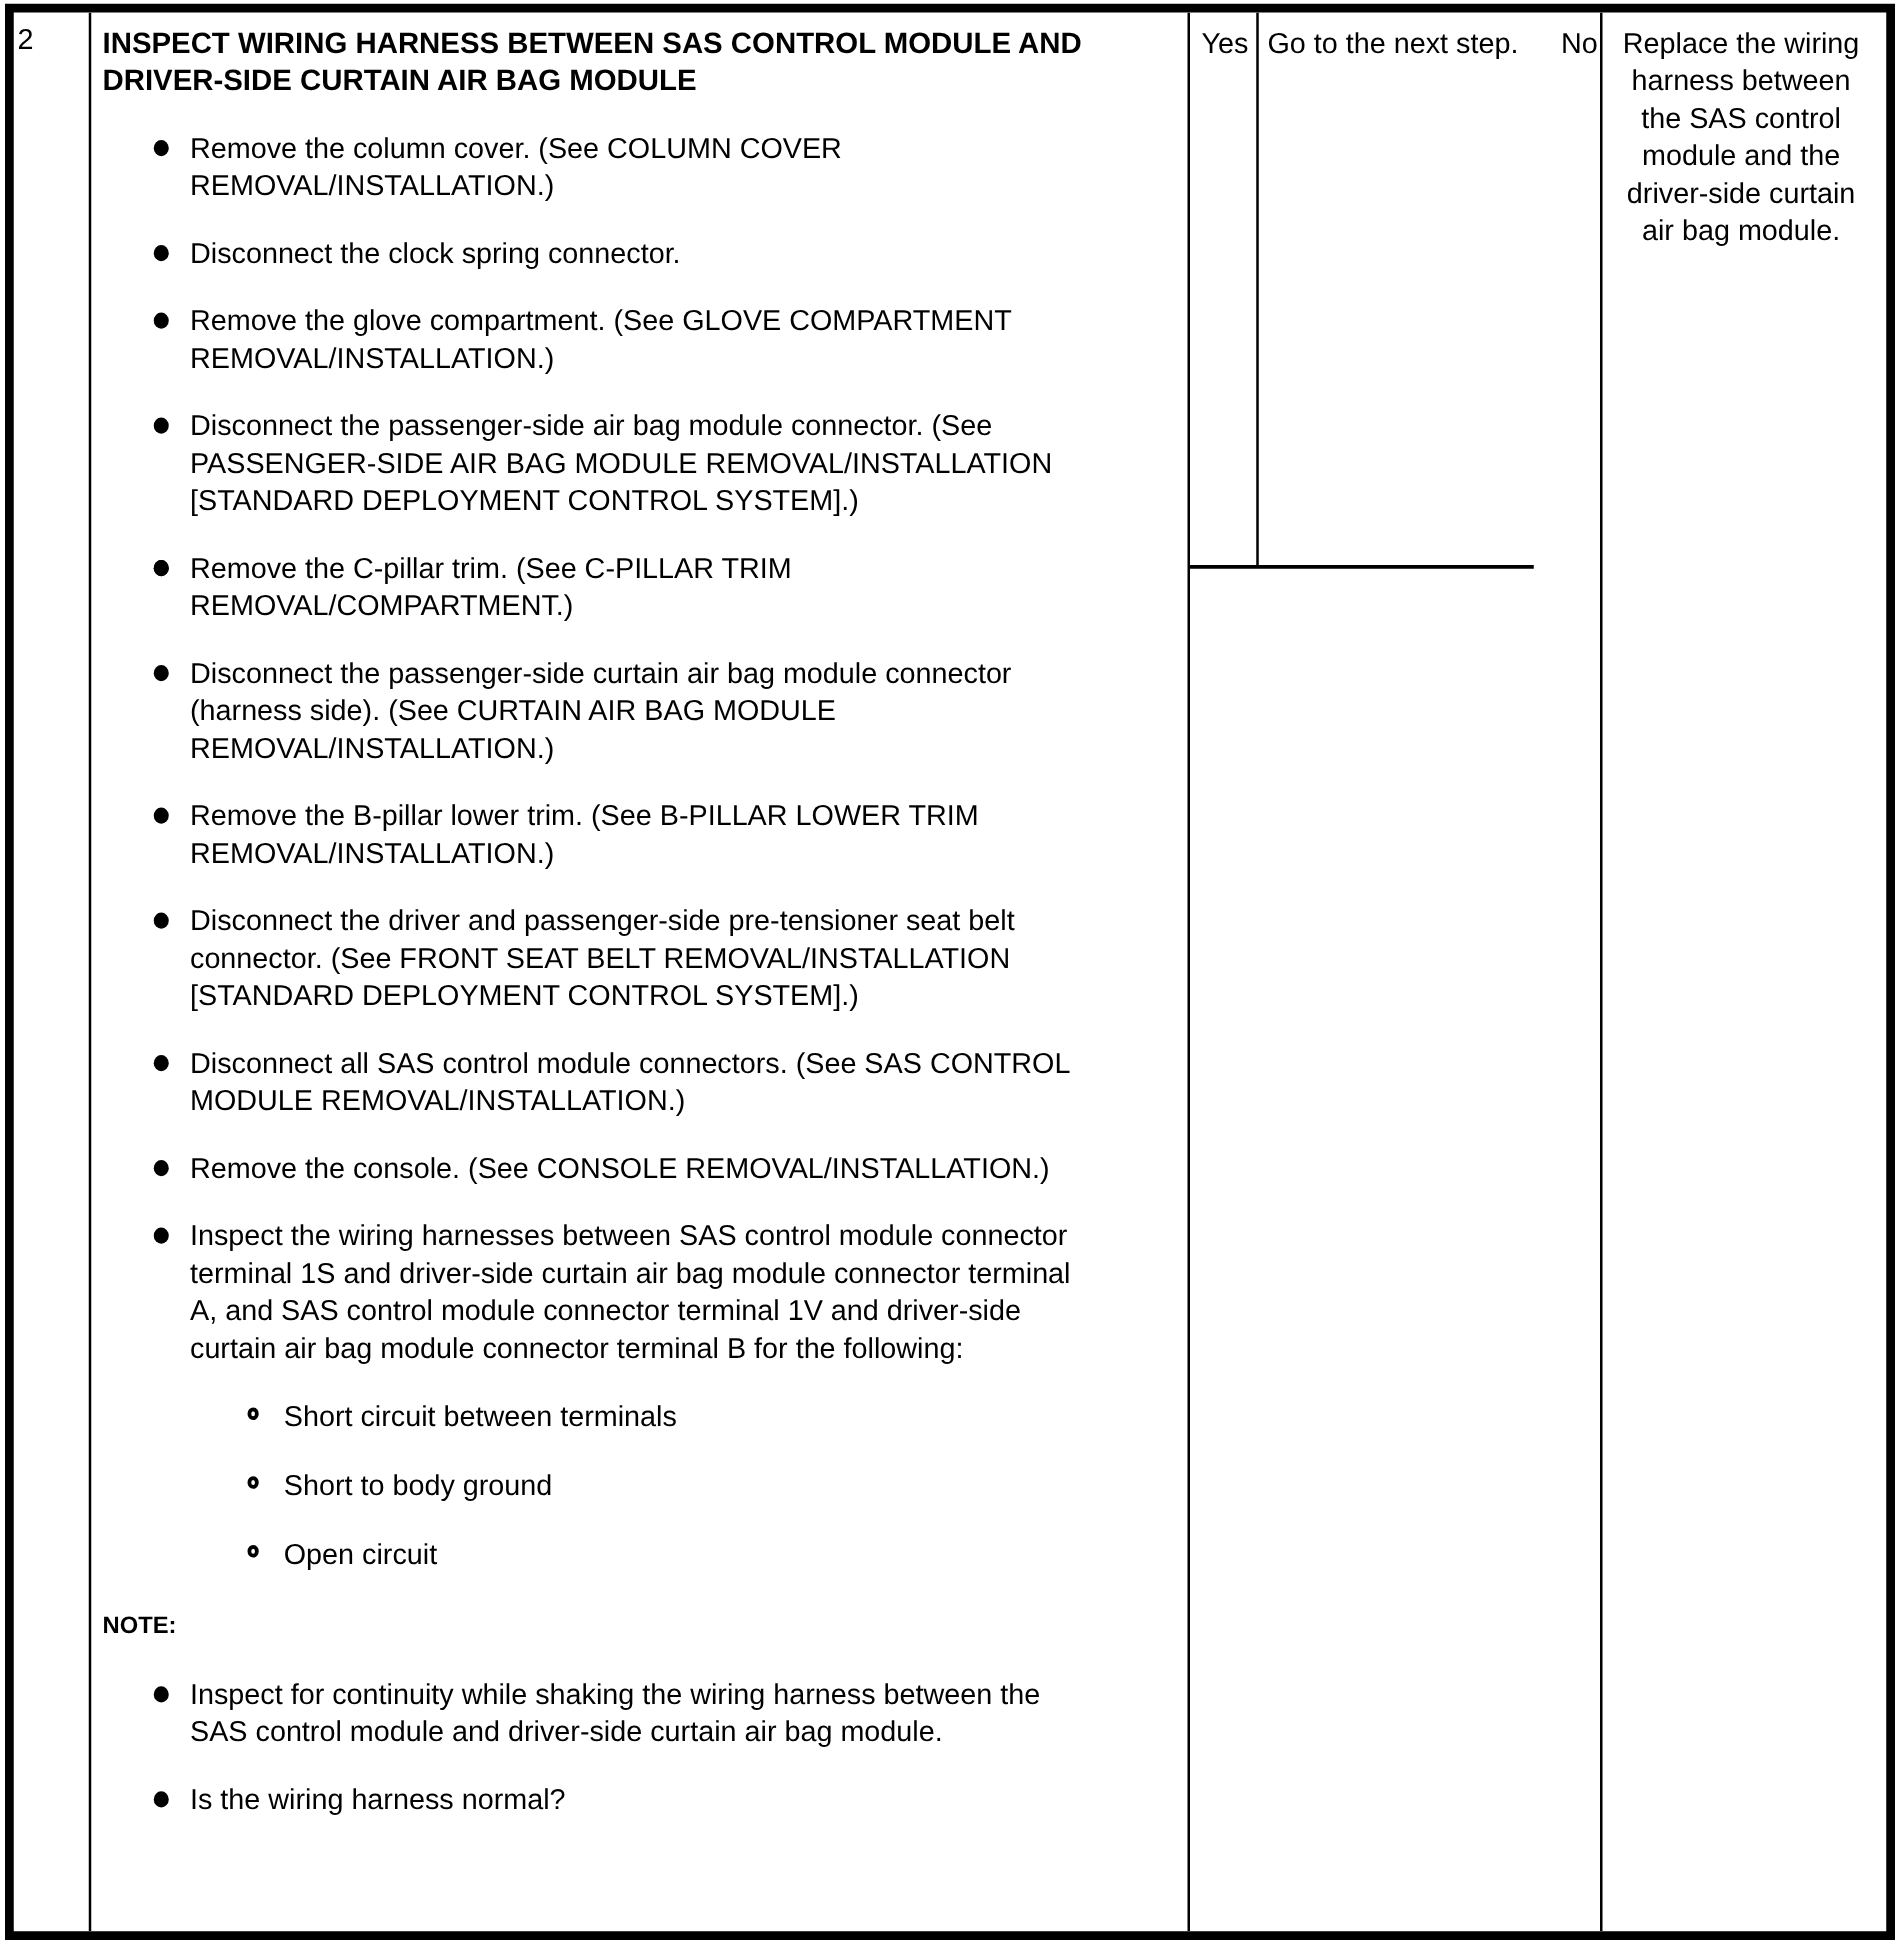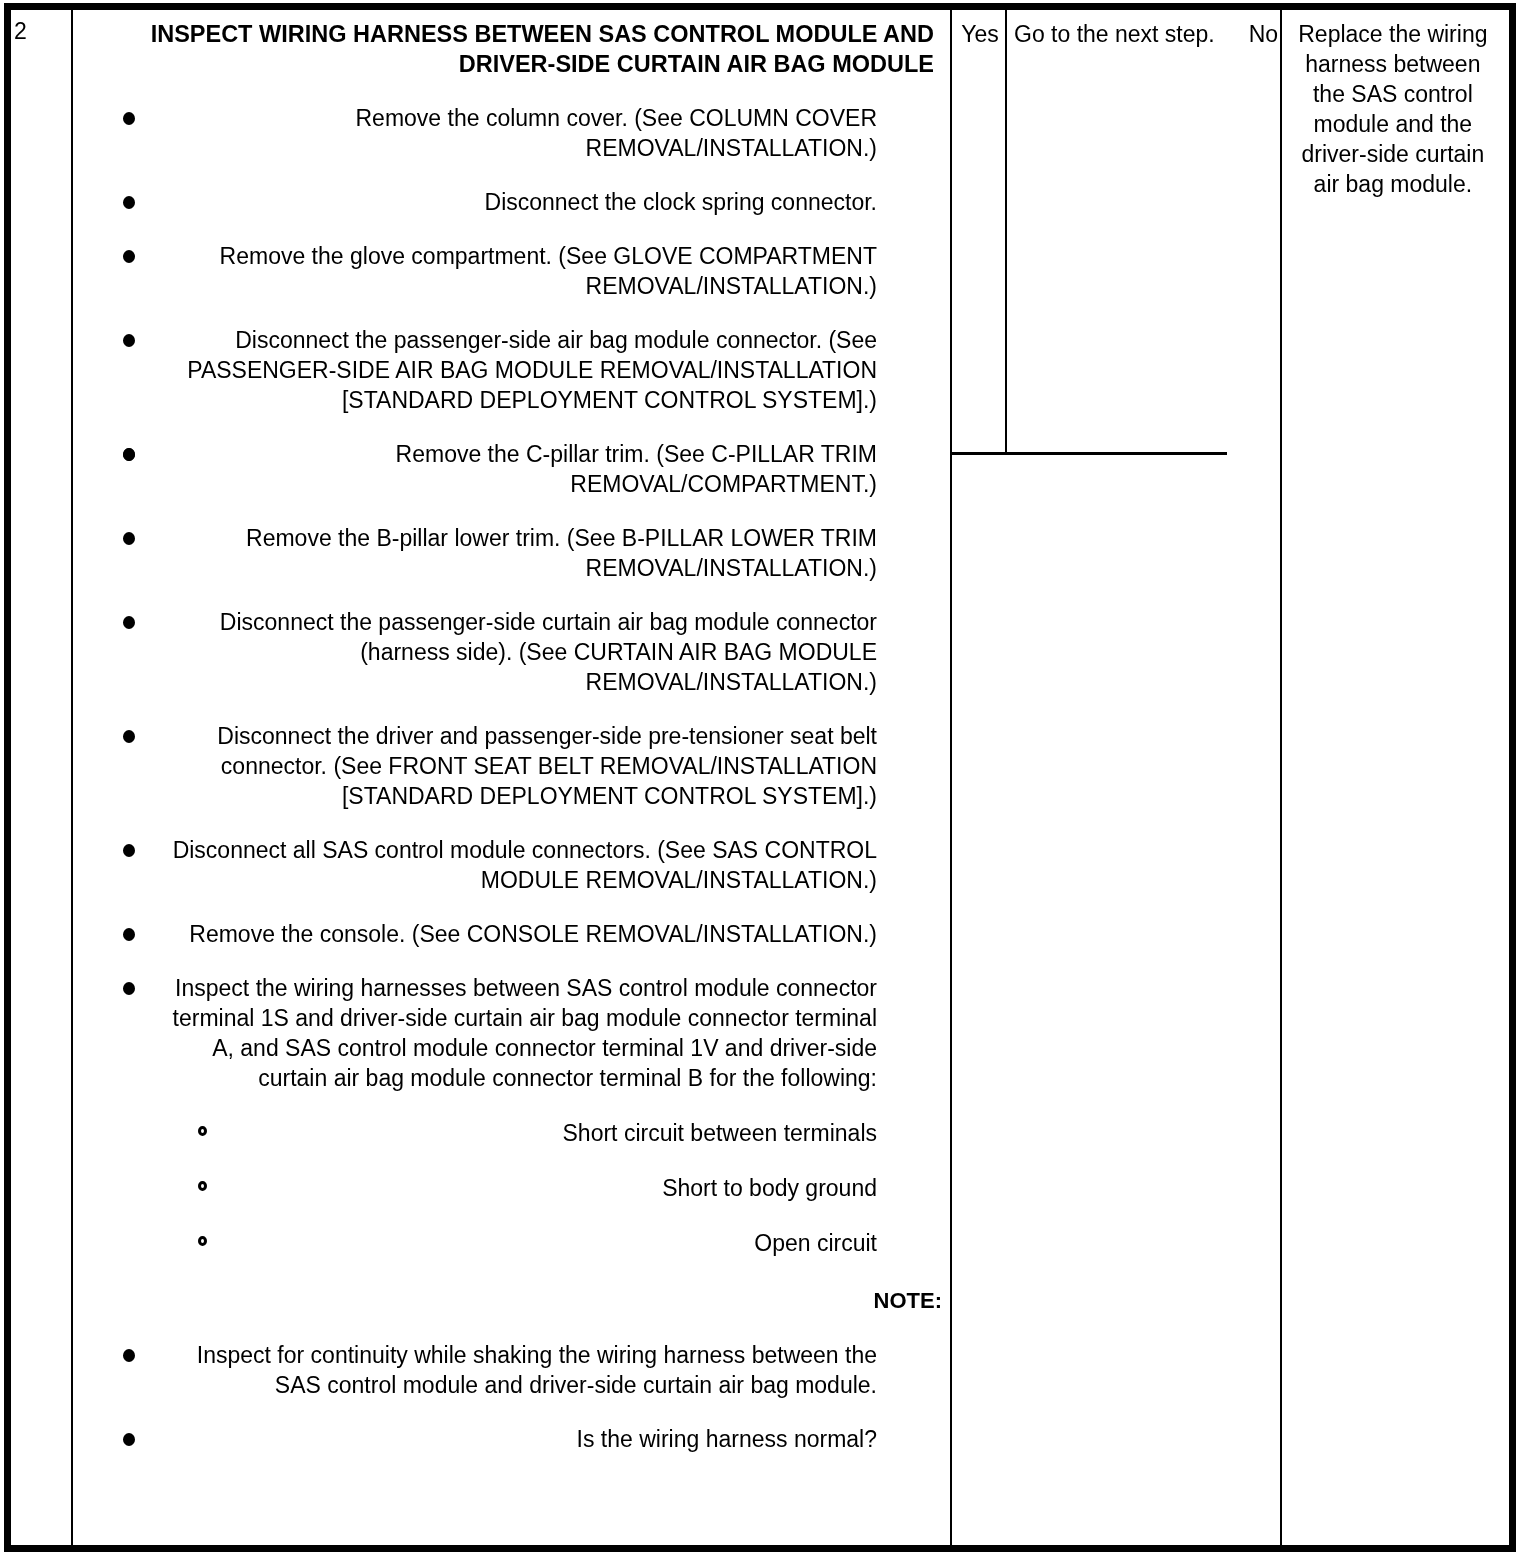--- a/index.html
+++ b/index.html
@@ -28,21 +28,20 @@
     flex-shrink: 0;
   }
 
   
   .proc-col {
     width: 879px;
     border-right: 2px solid #000000;
     padding: 9px 8px 0 9px;
     flex-shrink: 0;
     overflow: hidden;
-    text-align: right;
   }
   .proc-title { font-weight: bold; font-size: 23.5px; line-height: 30px; max-width: 852px; }
   ul.plain { list-style: none; margin: 0; padding: 0; }
   .bullet {
     position: relative;
     padding-left: 70px;
     margin-top: 24px;
     max-width: 795px;
   }
   .bullet .dot-icon {
@@ -55,21 +54,21 @@
     padding-left: 145px;
     margin-top: 25px;
     max-width: 795px;
   }
   .subbullet .ring-icon {
     position: absolute; left: 116px; top: 8px;
     width: 9px; height: 10px;
     border: 3px solid #000000; border-radius: 50%;
     background: #ffffff;
   }
-  .note-label { font-weight: bold; margin-top: 28px; font-size: 22px; }
+  .note-label { font-weight: bold; margin-top: 28px; font-size: 19px; }
 
   
   .res-col { flex: 1; display: flex; flex-direction: row; text-align: center; }
   .res-row { display: flex; }
   .res-row.first { height: 445px; border-bottom: 3px solid #000000; flex-shrink: 0; }
   .res-row.second { flex: 1; }
   .ans-cell {
     width: 55px;
     border-right: 2px solid #000000;
     padding: 9px 2px 0 5px;
@@ -90,22 +89,22 @@
   <div class="proc-col cell-text">
     <div class="proc-title">INSPECT WIRING HARNESS BETWEEN SAS CONTROL MODULE AND DRIVER-SIDE CURTAIN AIR BAG MODULE</div>
 
     <ul class="plain">
       <li class="bullet"><span class="dot-icon"></span><span>Remove the column cover. (See COLUMN COVER REMOVAL/INSTALLATION.)</span></li>
       <li class="bullet"><span class="dot-icon"></span><span>Disconnect the clock spring connector.</span></li>
       <li class="bullet"><span class="dot-icon"></span><span>Remove the glove compartment. (See GLOVE COMPARTMENT REMOVAL/INSTALLATION.)</span></li>
       <li class="bullet"><span class="dot-icon"></span><span>Disconnect the passenger-side air bag module connector. (See PASSENGER-SIDE AIR BAG MODULE REMOVAL/INSTALLATION [STANDARD DEPLOYMENT CONTROL SYSTEM].)</span></li>
       <li class="bullet"><span class="dot-icon"></span></li>
       <li class="bullet"><span class="dot-icon"></span><span>Remove the C-pillar trim. (See C-PILLAR TRIM REMOVAL/COMPARTMENT.)</span></li>
+      <li class="bullet"><span class="dot-icon"></span><span>Disconnect the passenger-side curtain air bag module connector (harness side). (See CURTAIN AIR BAG MODULE REMOVAL/INSTALLATION.)</span></li>
       <li class="bullet"><span class="dot-icon"></span><span>Remove the B-pillar lower trim. (See B-PILLAR LOWER TRIM REMOVAL/INSTALLATION.)</span></li>
-      <li class="bullet"><span class="dot-icon"></span><span>Disconnect the passenger-side curtain air bag module connector (harness side). (See CURTAIN AIR BAG MODULE REMOVAL/INSTALLATION.)</span></li>
       <li class="bullet"><span class="dot-icon"></span><span>Disconnect the driver and passenger-side pre-tensioner seat belt connector. (See FRONT SEAT BELT REMOVAL/INSTALLATION [STANDARD DEPLOYMENT CONTROL SYSTEM].)</span></li>
       <li class="bullet"><span class="dot-icon"></span><span>Disconnect all SAS control module connectors. (See SAS CONTROL MODULE REMOVAL/INSTALLATION.)</span></li>
       <li class="bullet"><span class="dot-icon"></span><span>Remove the console. (See CONSOLE REMOVAL/INSTALLATION.)</span></li>
       <li class="bullet"><span class="dot-icon"></span><span>Inspect the wiring harnesses between SAS control module connector terminal 1S and driver-side curtain air bag module connector terminal A, and SAS control module connector terminal 1V and driver-side curtain air bag module connector terminal B for the following:</span></li>
     </ul>
 
     <ul class="plain">
       <li class="subbullet"><span class="ring-icon"></span><span>Short circuit between terminals</span></li>
       <li class="subbullet"><span class="ring-icon"></span><span>Short to body ground</span></li>
       <li class="subbullet"><span class="ring-icon"></span><span>Open circuit</span></li>

